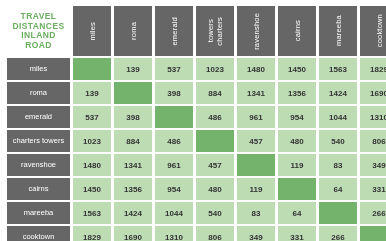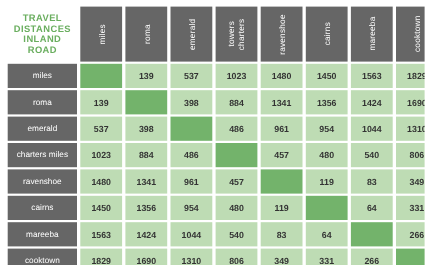--- a/index.html
+++ b/index.html
@@ -195,21 +195,21 @@
         <td class="cell">398</td>
         <td class="cell diag"></td>
         <td class="cell">486</td>
         <td class="cell">961</td>
         <td class="cell">954</td>
         <td class="cell">1044</td>
         <td class="cell">1310</td>
       </tr>
 
       <tr>
-        <td class="rowhead">charters miles</td>
+        <td class="rowhead">charters towers</td>
         <td class="cell">1023</td>
         <td class="cell">884</td>
         <td class="cell">486</td>
         <td class="cell diag"></td>
         <td class="cell">457</td>
         <td class="cell">480</td>
         <td class="cell">540</td>
         <td class="cell">806</td>
       </tr>
 

